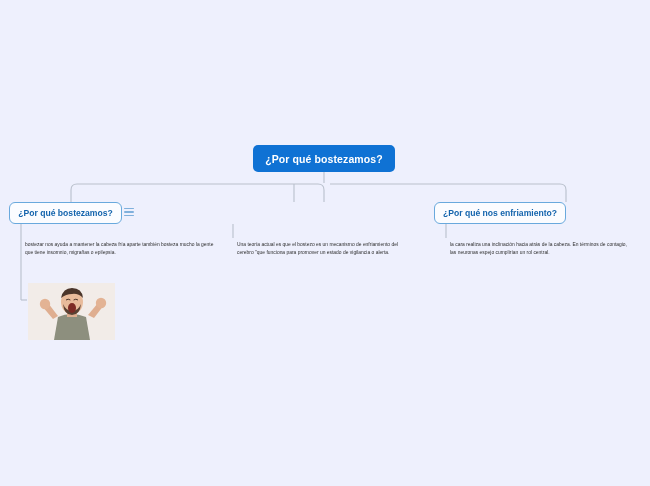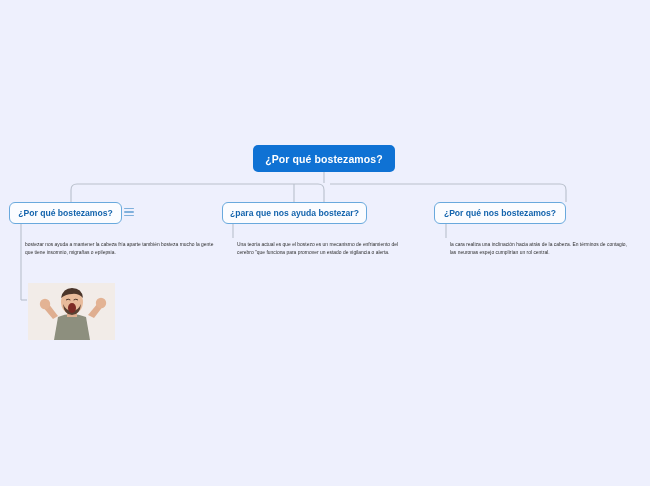--- a/index.html
+++ b/index.html
@@ -178,23 +178,20 @@
 
       <path d="M35,21 Q36,32 44,32 Q52,32 53,21 Q50,28 44,28 Q38,28 35,21 Z" fill="#5a4234"></path>
 
       <ellipse cx="44" cy="25" rx="4" ry="5" fill="#7d2b25"></ellipse>
 
       <path d="M38,17 q2.2,-1.6 4.4,0" stroke="#4a352a" stroke-width="1" fill="none"></path>
       <path d="M45.6,17 q2.2,-1.6 4.4,0" stroke="#4a352a" stroke-width="1" fill="none"></path>
     </svg>
   </div>
 
-  <div class="child-node" id="child-1">
-    <span class="label">¿para que nos ayuda bostezar?</span>
-  </div>
   <div class="note" id="note-1">Una teoría actual es que el bostezo es un mecanismo de enfriamiento del cerebro "que funciona para promover un estado de vigilancia o alerta.</div>
 
   <div class="child-node" id="child-2">
-    <span class="label">¿Por qué nos bostezamos?</span>
+    <span class="label">¿Por qué nos enfriamiento?</span>
   </div>
   <div class="note" id="note-2">la cara realiza una inclinación hacia atrás de la cabeza. En términos de contagio, las neuronas espejo cumplirían un rol central.</div>
 
 </div>
 
 </body></html>

